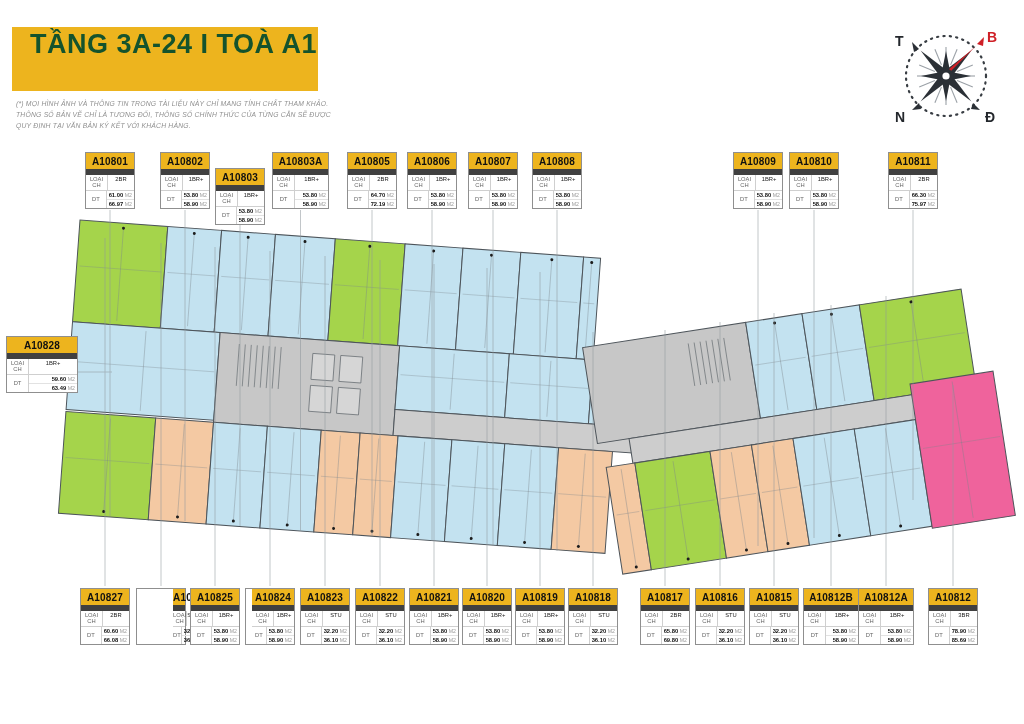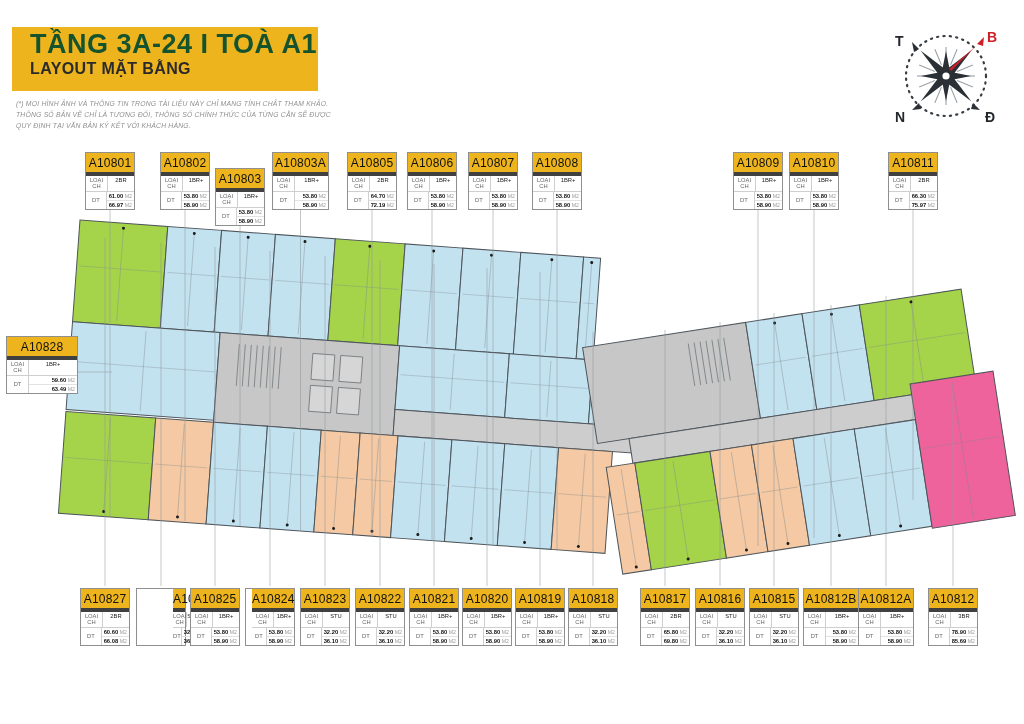--- a/index.html
+++ b/index.html
@@ -7,22 +7,22 @@
          font-family:"Liberation Sans","DejaVu Sans",sans-serif;}
   
   .title-block{position:absolute;left:12px;top:27px;width:306px;height:64px;background:var(--yellow);
                padding:2px 0 0 18px;box-sizing:border-box;}
   .title-main{font-size:27px;font-weight:bold;color:#14532d;letter-spacing:.5px;line-height:1.15;}
   .title-sub{font-size:16px;font-weight:bold;color:#2a2a2a;letter-spacing:.4px;}
   .disclaimer{position:absolute;left:16px;top:99px;width:330px;font-size:6.8px;font-style:italic;
               color:#909090;line-height:1.6;letter-spacing:.2px;}
   
   .ucard{position:absolute;width:50px;background:#fff;border:1px solid #8f8f8f;z-index:3;box-sizing:border-box;}
-  .uc-h{background:var(--yellow);font-weight:normal;font-size:12px;color:#111;text-align:center;
-        padding:2.5px 0 2px 0;border-bottom:4px solid #404040;letter-spacing:.2px;white-space:nowrap;}
+  .uc-h{background:var(--yellow);font-weight:bold;font-size:10px;color:#111;text-align:center;
+        padding:2.5px 0 2px 0;border-bottom:6px solid #404040;letter-spacing:.2px;white-space:nowrap;}
   .uc-r{display:flex;font-size:5.8px;color:#4a4a4a;border-bottom:1px solid #cfcfcf;}
   .uc-r:last-child{border-bottom:none;}
   .uc-k{width:21px;text-align:center;border-right:1px solid #cfcfcf;padding:1.5px 0;color:#666;
         display:flex;align-items:center;justify-content:center;}
   .uc-v{flex:1;text-align:center;padding:1.5px 0;color:#222;}
   .uc-vals{flex:1;display:flex;flex-direction:column;}
   .dtv{text-align:right;padding:1px 2px;border-bottom:1px solid #e2e2e2;white-space:nowrap;}
   .dtv:last-child{border-bottom:none;}
   .dtv b{color:#101010;font-size:5.8px;}
   .dtv span{color:#9a9a9a;font-size:5.2px;}
@@ -33,21 +33,20 @@
   
   .plan{position:absolute;left:0;top:0;z-index:1;}
 </style>
 </head>
 <body>
 
 <div class="stage">
 
   <div class="title-block">
     <div class="title-main">TẦNG 3A-24  I  TOÀ A1</div>
-    <div class="title-sub">LAYOUT MẶT BẰNG</div>
   </div>
   <div class="disclaimer">
     <div>(*) MỌI HÌNH ẢNH VÀ THÔNG TIN TRONG TÀI LIỆU NÀY CHỈ MANG TÍNH CHẤT THAM KHẢO.</div>
     <div>THÔNG SỐ BẢN VẼ CHỈ LÀ TƯƠNG ĐỐI, THÔNG SỐ CHÍNH THỨC CỦA TỪNG CĂN SẼ ĐƯỢC</div>
     <div>QUY ĐỊNH TẠI VĂN BẢN KÝ KẾT VỚI KHÁCH HÀNG.</div>
   </div>
 
   <svg class="compass" width="122" height="116" viewBox="0 0 122 116">
     <g>
       <circle cx="61" cy="58" r="40" fill="none" stroke="#383d43" stroke-width="2.2" stroke-dasharray="1.2 5.2" stroke-linecap="round"></circle>

